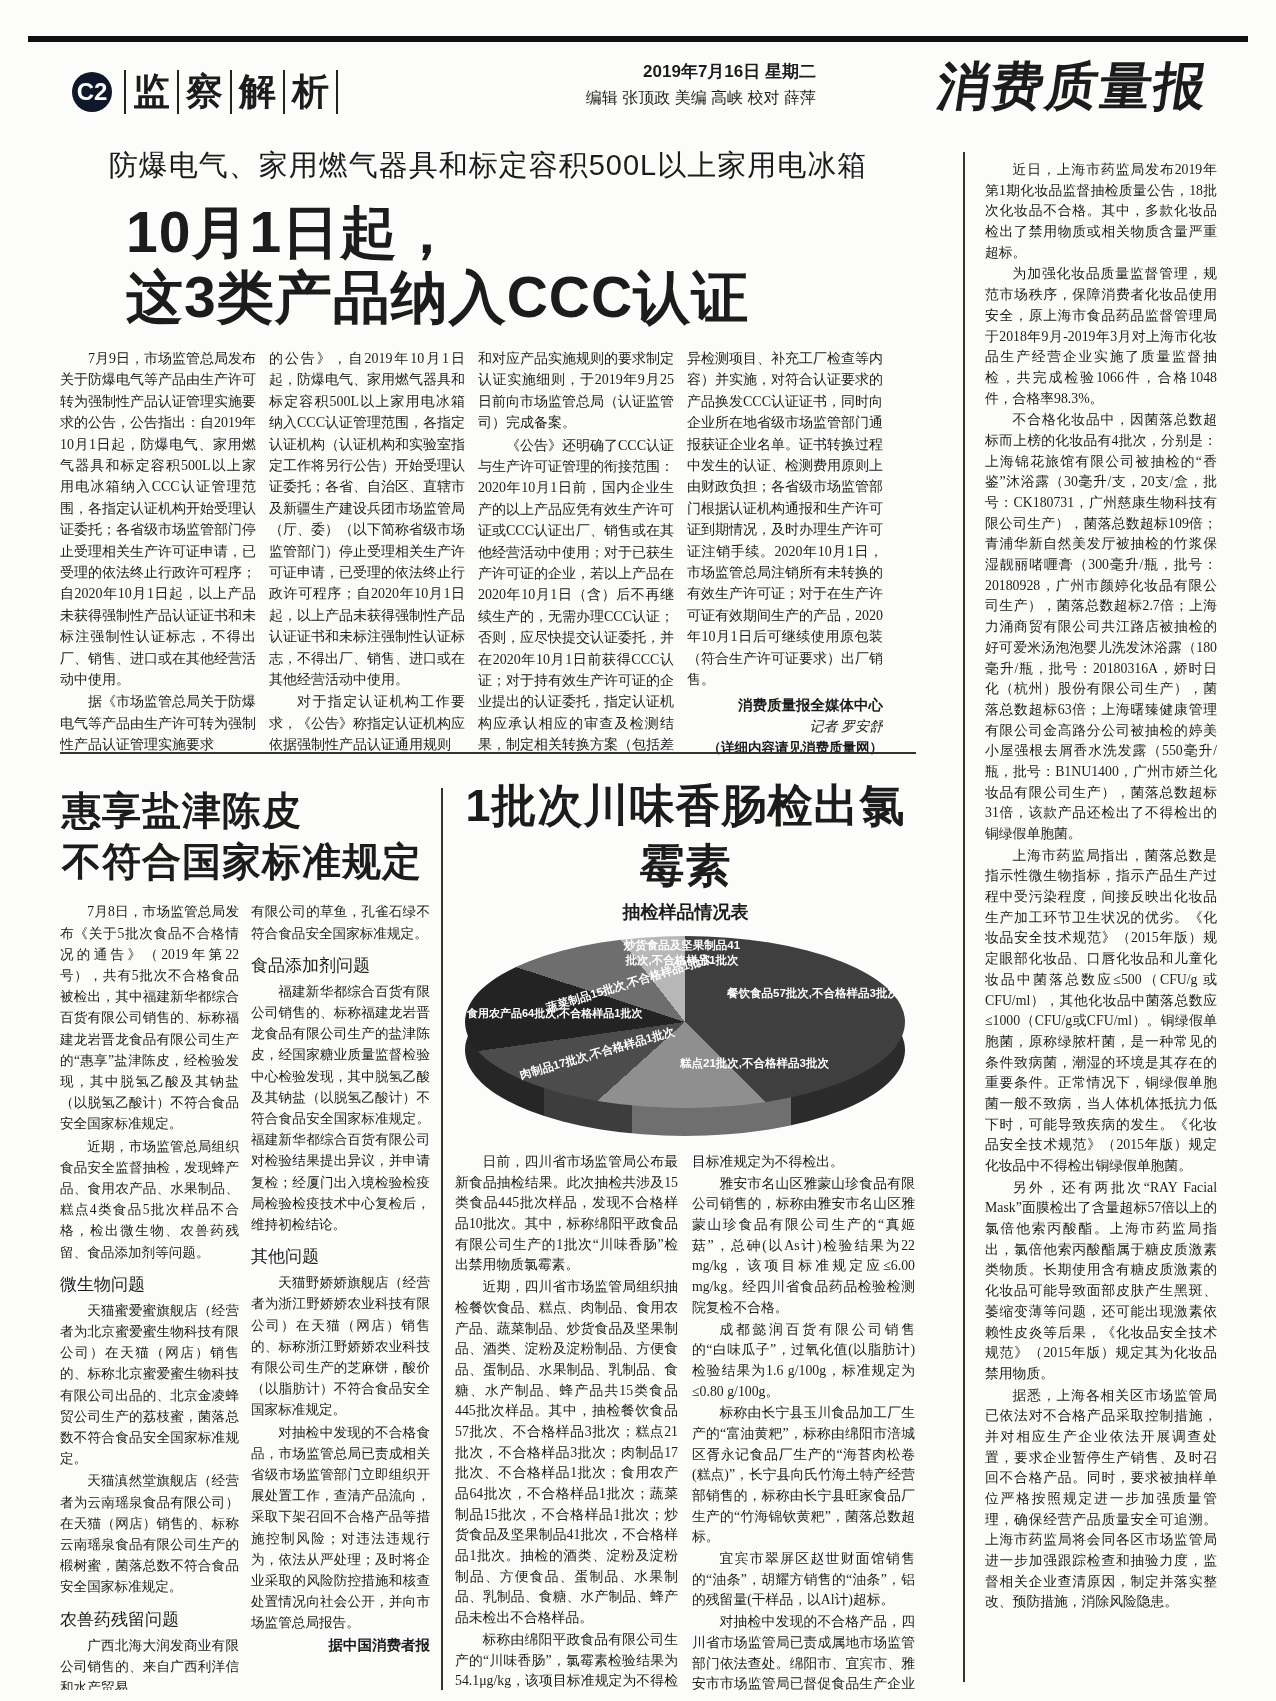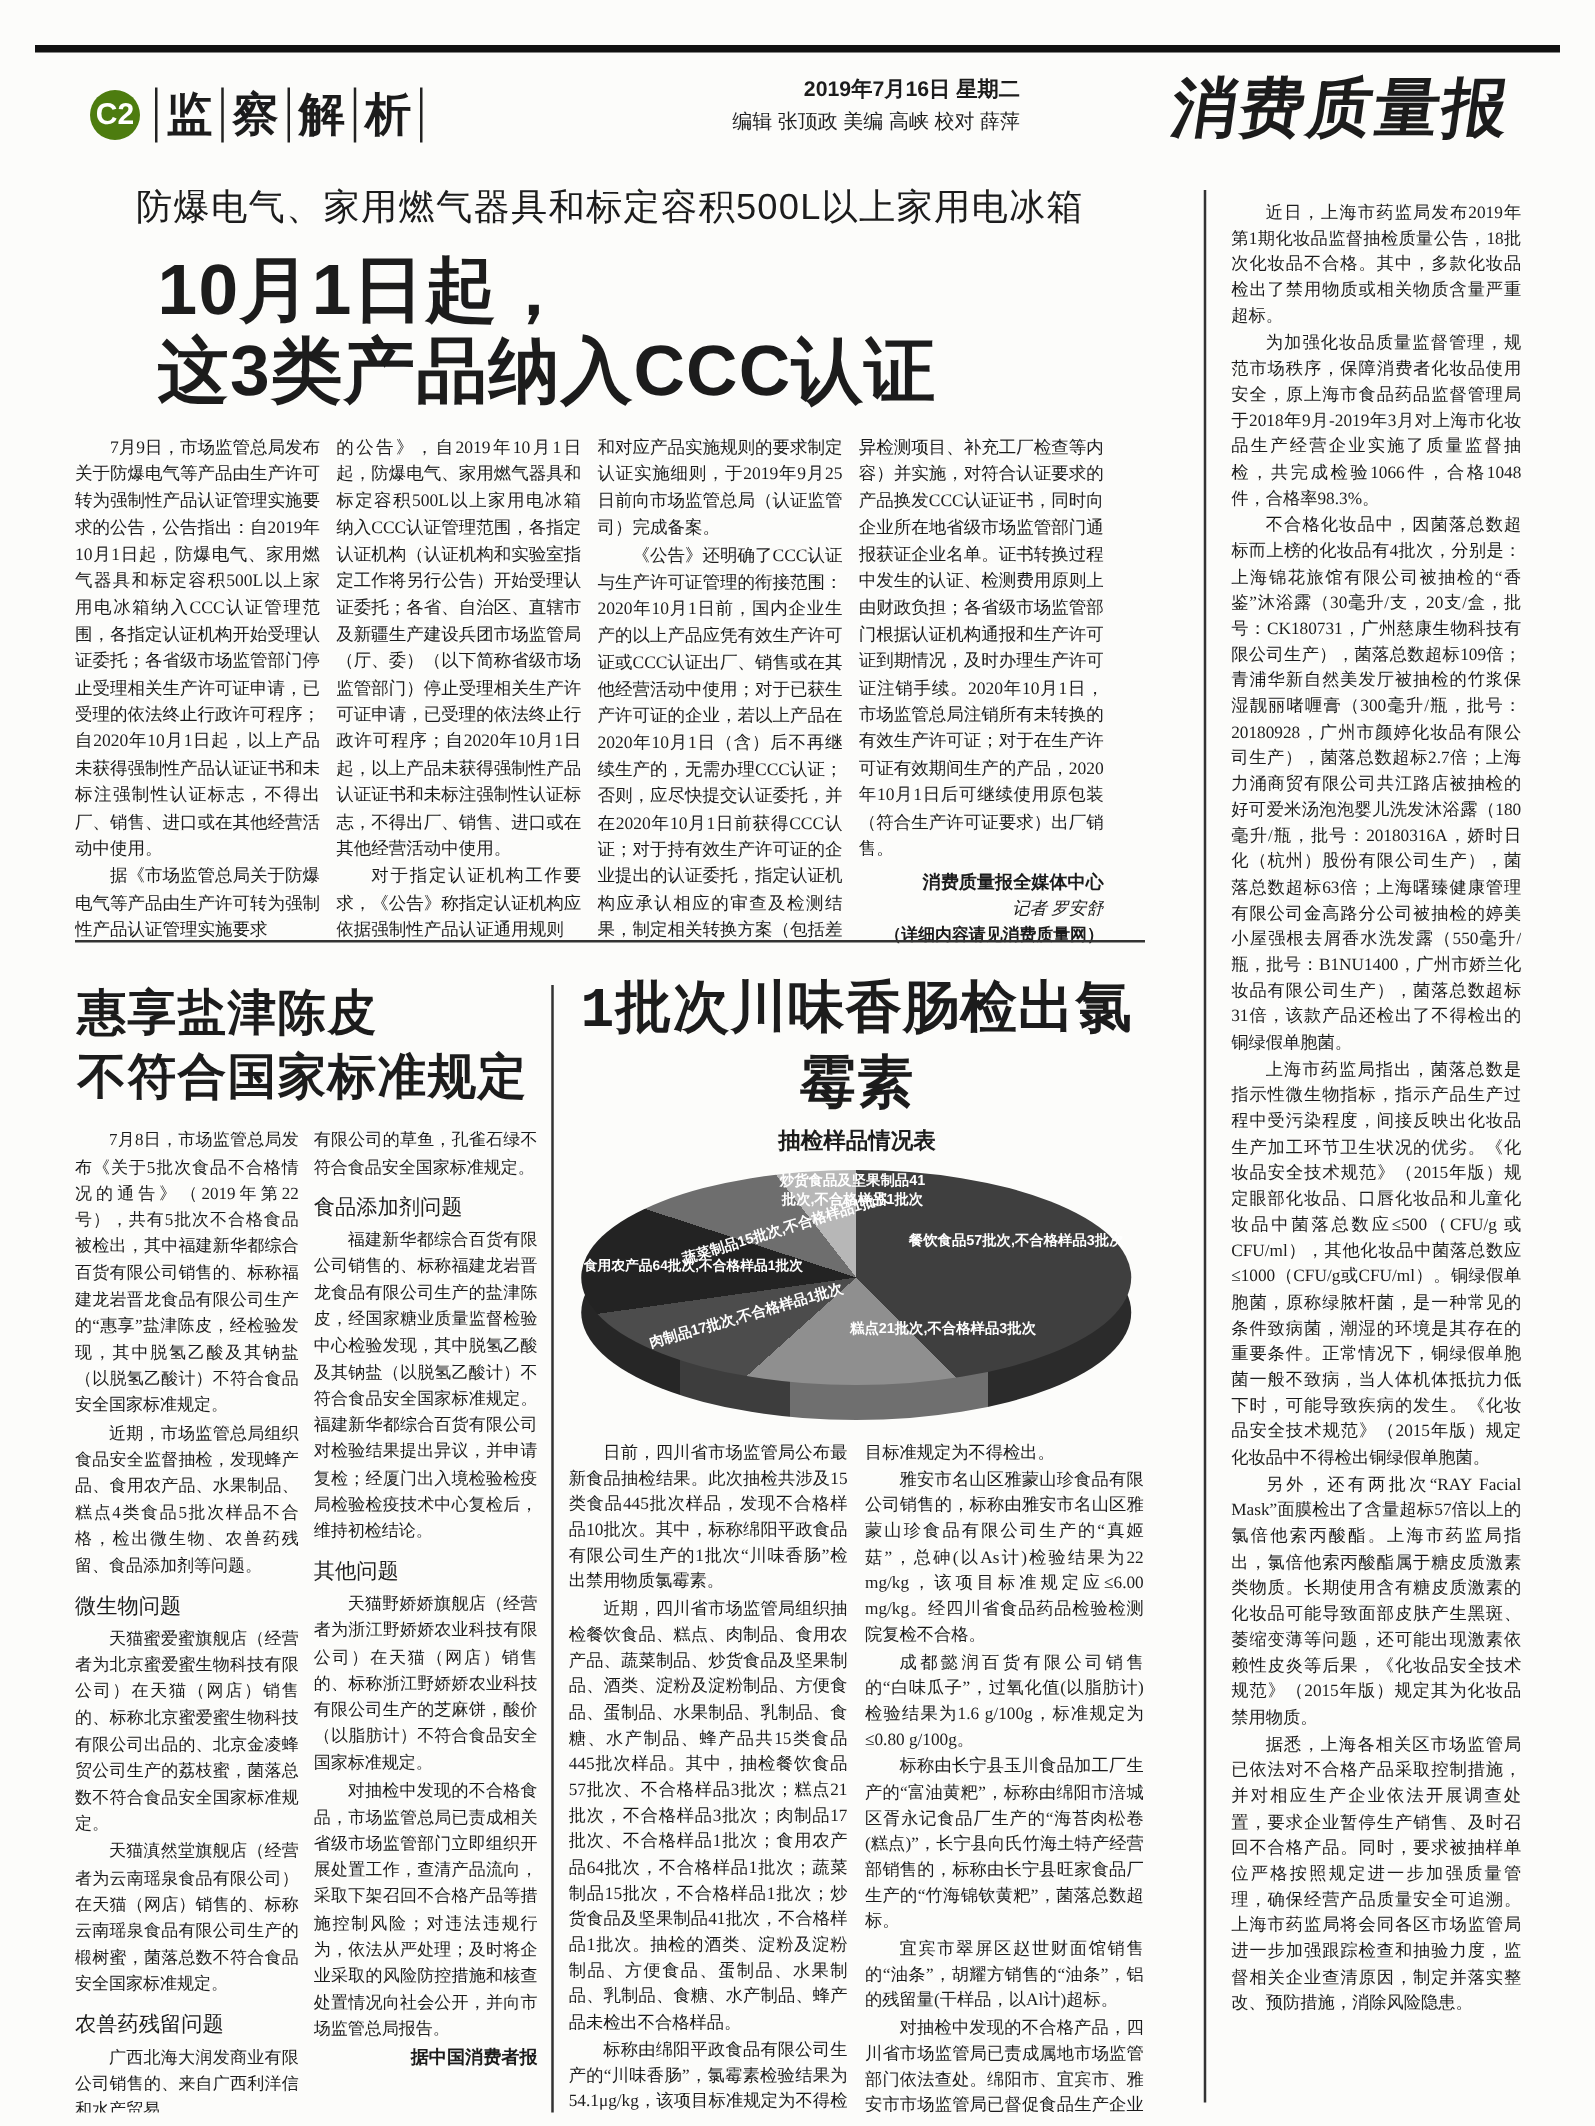--- a/index.html
+++ b/index.html
@@ -1,21 +1,21 @@
 <!DOCTYPE html>
 <html><head>
 <meta charset="utf-8">
 <style>
   html,body{margin:0;padding:0;background:#e8e8e6;}
   #page{position:relative;width:1276px;height:1701px;margin:0 auto;background:#fcfcfa;overflow:hidden;
         font-family:"Liberation Serif","DejaVu Serif",serif;color:#1c1c1c;}
 
   
   .top-rule{position:absolute;left:28px;top:36px;width:1220px;height:6px;background:#111;}
-  .badge{position:absolute;left:72px;top:72px;width:40px;height:40px;border-radius:50%;background:#4d7c0f;
+  .badge{position:absolute;left:72px;top:72px;width:40px;height:40px;border-radius:50%;background:#0f172a;
          color:#fff;font-weight:900;font-size:24px;line-height:40px;text-align:center;font-family:"Liberation Sans",sans-serif;}
   .section-title{position:absolute;left:124px;top:70px;display:flex;align-items:center;}
   .section-title .ch{font-size:37px;font-weight:600;letter-spacing:0;padding:0 7px;border-left:2px solid #222;line-height:44px;font-family:"Liberation Sans",sans-serif;}
   .section-title .ch:last-child{border-right:2px solid #222;}
   .hdr-right{position:absolute;right:460px;top:58px;text-align:right;line-height:1.6;}
   .hdr-date{font-size:17px;font-weight:600;font-family:"Liberation Sans",sans-serif;}
   .hdr-editors{font-size:16px;font-family:"Liberation Sans",sans-serif;}
   .masthead{position:absolute;right:68px;top:52px;font-size:52px;font-weight:900;transform:skewX(-8deg);
             font-family:"Liberation Sans",sans-serif;letter-spacing:2px;}
 
@@ -48,21 +48,21 @@
 
   
   .left-article{position:absolute;left:60px;top:778px;width:370px;height:912px;overflow:hidden;}
   .left-title{font-family:"Liberation Sans",sans-serif;font-weight:900;font-size:39px;line-height:1.3;margin:8px 0 14px 2px;letter-spacing:1px;}
   .left-cols{display:flex;gap:12px;}
   .left-col{width:179px;flex:0 0 179px;overflow:hidden;}
   .left-article .para{font-size:13.6px;line-height:1.56;}
 
   
   .mid-article{position:absolute;left:455px;top:770px;width:461px;height:920px;overflow:hidden;}
-  .mid-title{font-family:Liberation Mono, monospace;font-weight:900;font-size:45px;letter-spacing:1px;text-align:center;margin:6px 0 4px 0;}
+  .mid-title{font-family:Liberation Sans, sans-serif;font-weight:900;font-size:45px;letter-spacing:1px;text-align:center;margin:6px 0 4px 0;}
   .chart-title{text-align:center;font-size:18px;font-weight:600;margin:0 0 0 0;font-family:"Liberation Sans",sans-serif;}
   .pie-wrap{position:relative;width:461px;height:222px;}
   .pie-depth{position:absolute;left:10px;top:40px;width:440px;height:172px;border-radius:50%;
              background:linear-gradient(90deg,#262626 0 18%,#3d3d3d 18% 38%,#6f6f6f 38% 74%,#2b2b2b 74%);}
   .pie-top{position:absolute;left:10px;top:12px;width:440px;height:172px;border-radius:50%;}
   .pie-label{position:absolute;color:#fff;font-family:"Liberation Sans",sans-serif;font-weight:700;font-size:11.5px;line-height:1.3;white-space:nowrap;}
   .pie-label.wrap{white-space:normal;text-align:center;}
   .mid-cols{display:flex;gap:14px;margin-top:6px;height:600px;overflow:hidden;}
   .mid-col{width:223px;flex:0 0 223px;overflow:hidden;}
   .mid-article .para{font-size:13.8px;line-height:1.5;}

